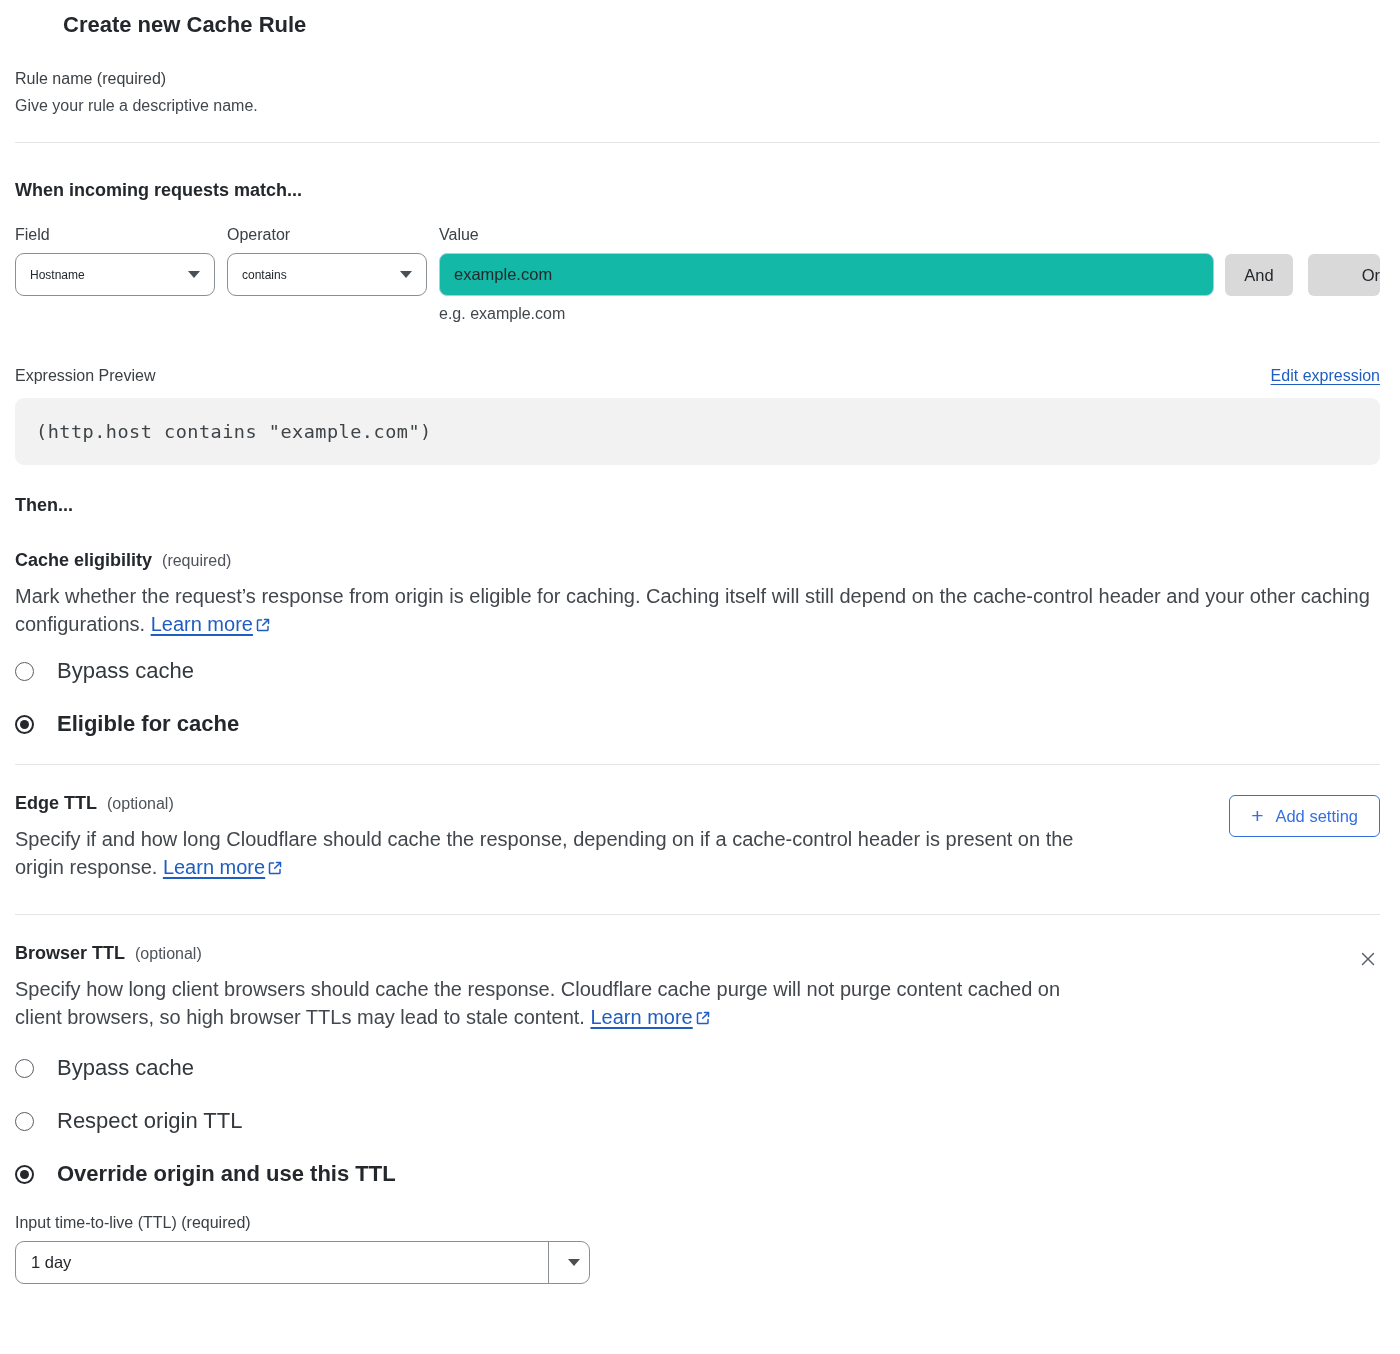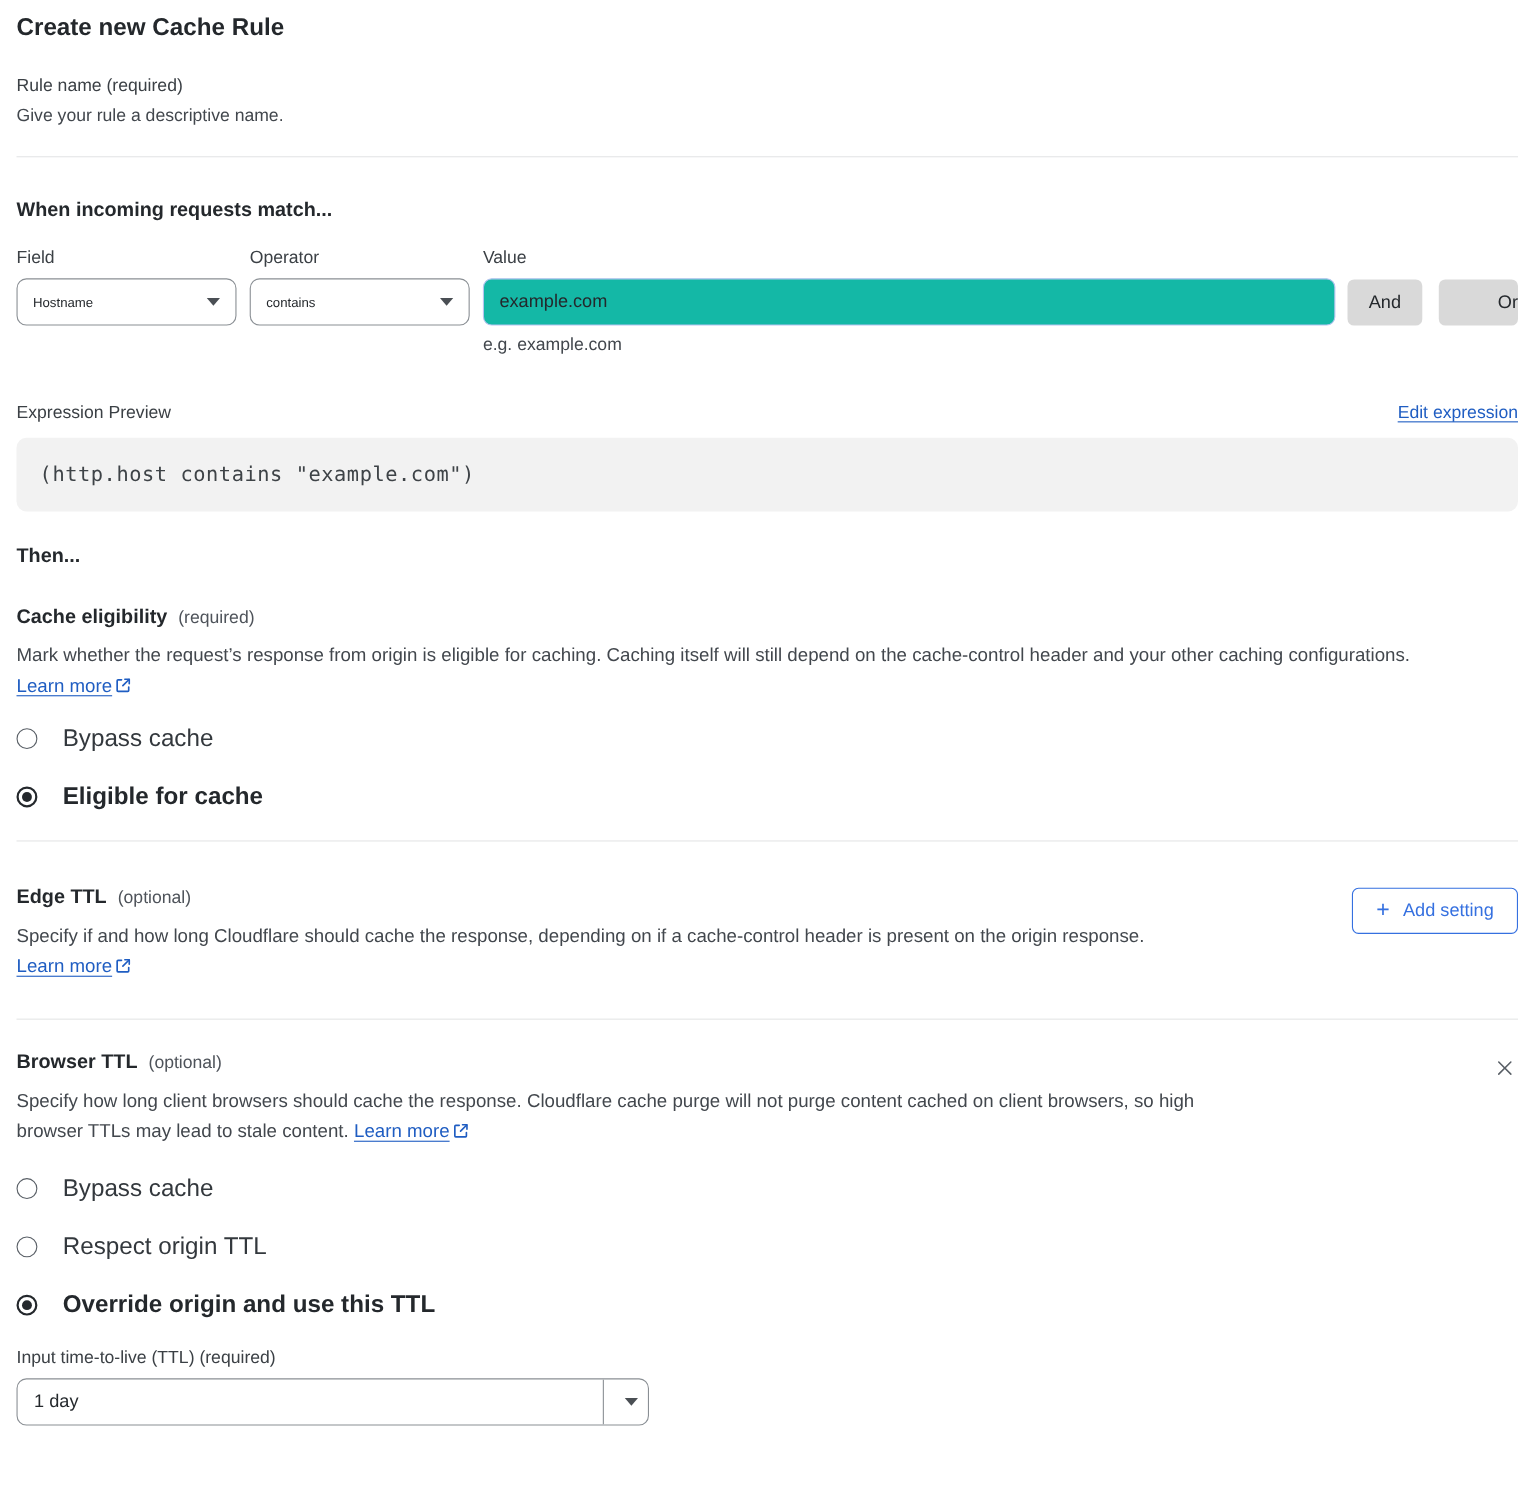--- a/index.html
+++ b/index.html
@@ -6,21 +6,21 @@
   html, body { background: #ffffff; }
   body {
     width: 1400px; height: 1354px;
     font-family: "Liberation Sans", sans-serif;
     color: #42474d;
     font-size: 16px;
     overflow: hidden;
   }
   .container { padding: 12px 20px 30px 15px; }
 
-  h1.page-title { font-size: 22px; font-weight: 700; color: #24282c; margin-bottom: 32px; }
+  h1.page-title { font-size: 22px; font-weight: 700; color: #24282c; margin-bottom: 32px; margin-left: 48px; }
   h2.section-heading { font-size: 18px; font-weight: 700; color: #24282c; }
 
   .field-label { font-size: 16px; color: #3b4045; display: block; }
   .helper-text { font-size: 16px; color: #42474d; }
 
   .text-input {
     display: block; width: 682px; height: 43px;
     border: 1px solid #8a8f94; border-radius: 9px;
     padding: 0 14px; font-size: 16.5px; color: #24282c;
     font-family: "Liberation Sans", sans-serif;
@@ -63,21 +63,21 @@
   .code-block {
     margin-top: 13px; background: #f2f2f2; border-radius: 9px;
     padding: 23px 21px; font-family: "DejaVu Sans Mono", monospace;
     font-size: 18.5px; color: #3e4347; letter-spacing: 0.5px;
   }
 
   
   .setting-header { display: flex; align-items: baseline; gap: 10px; }
   .setting-title { font-size: 18px; font-weight: 700; color: #24282c; }
   .setting-badge { font-size: 16px; color: #4e5archive358; color: #4e535a; }
-  .setting-desc { margin-top: 11px; line-height: 28px; font-size: 17px; color: #42474d; }
+  .setting-desc { margin-top: 11px; line-height: 28px; font-size: 20px; color: #42474d; }
   .link-inline { display: inline-flex; gap: 2px; white-space: nowrap; }
   .ext-icon { color: #1f5dc2; position: relative; top: 2px; }
 
   
   .radio-group { margin-top: 20px; }
   .radio-row { display: flex; align-items: center; margin-bottom: 27px; cursor: pointer; }
   .radio-circle {
     width: 19px; height: 19px; border-radius: 50%;
     border: 1.5px solid #595f66; background: #fff; flex: none; position: relative;
   }
@@ -182,21 +182,21 @@
       </div>
       <div class="radio-row selected">
         <span class="radio-circle"></span>
         <span class="radio-label">Eligible for cache</span>
       </div>
     </div>
   </div>
 
   <hr class="divider">
 
-  <div class="split-section" style="margin-top:40px;">
+  <div class="split-section" style="margin-top:28px;">
     <div class="split-left">
       <div class="setting-header">
         <span class="setting-title">Edge TTL</span>
         <span class="setting-badge">(optional)</span>
       </div>
       <p class="setting-desc" style="max-width:1095px;"><span>Specify if and how long Cloudflare should cache the response, depending on if a cache-control header is present on the origin response.</span>
         <span class="link-inline">
             <a class="text-link">Learn more</a>
             <span class="ext-icon"><svg width="16" height="16" viewBox="0 0 16 16" fill="none" stroke="currentColor" stroke-width="1.5" stroke-linecap="round" stroke-linejoin="round">
                 <path d="M6.5 3H3.3c-.44 0-.8.36-.8.8v8.9c0 .44.36.8.8.8h8.9c.44 0 .8-.36.8-.8V9.5"></path>

